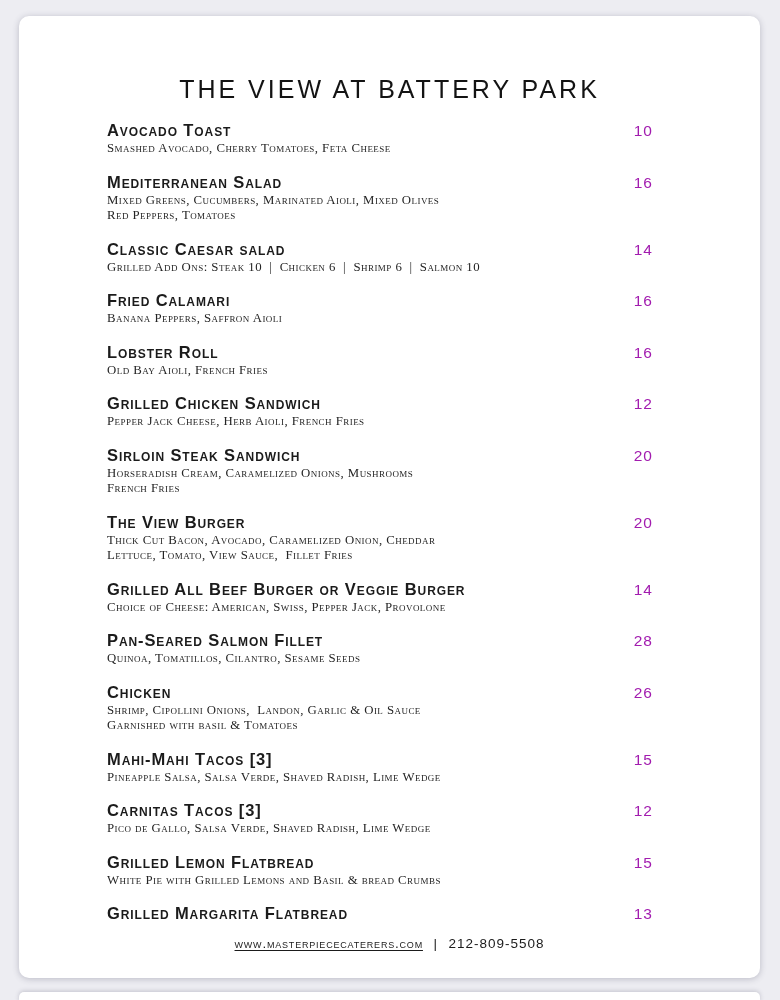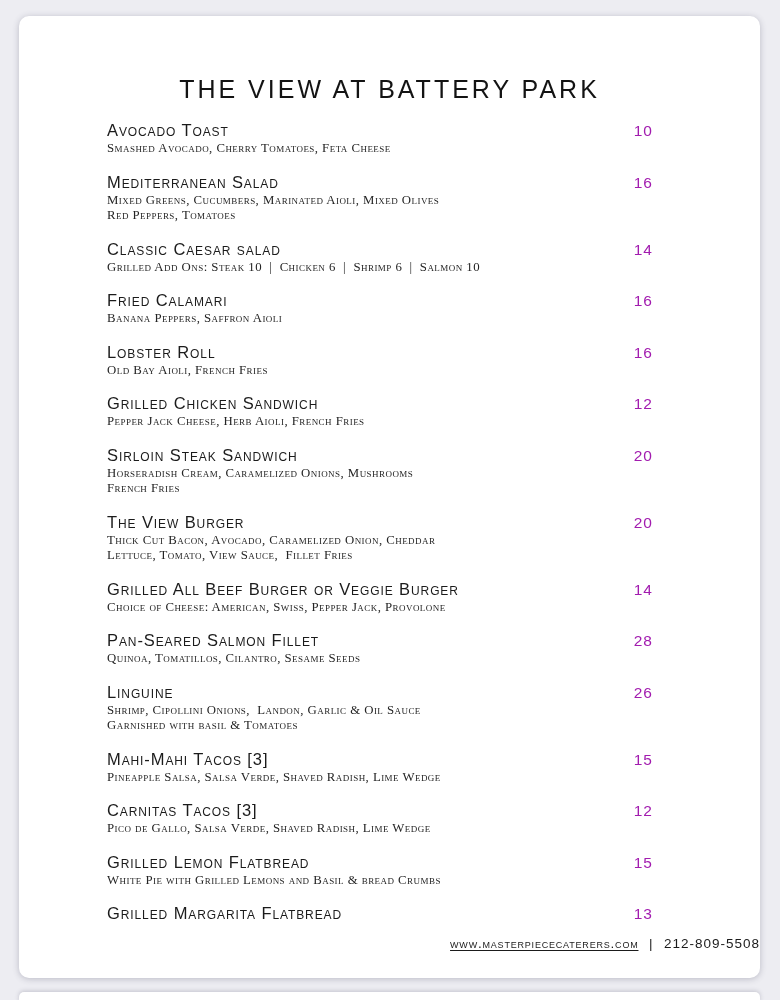--- a/index.html
+++ b/index.html
@@ -56,20 +56,21 @@
     justify-content: space-between;
     align-items: baseline;
     line-height: 20px;
   }
   .item-name {
     font-variant: small-caps;
     font-size: 16.5px;
     letter-spacing: 0.9px;
     color: #1b1b1b;
     white-space: pre-wrap;
+    font-weight: bold;
   }
   .item-price {
     font-size: 15.5px;
     letter-spacing: 1px;
     color: #a21caf;
   }
   .item-desc { margin-top: 0px; }
   .desc-line {
     font-variant: small-caps;
     font-size: 12.8px;
@@ -77,21 +78,21 @@
     letter-spacing: 0.45px;
     color: #242424;
     white-space: pre-wrap;
     font-family: Liberation Serif, serif;
   }
   .footer {
     position: absolute;
     top: 920px;
     left: 0;
     width: 100%;
-    text-align: right;
+    text-align: center;
     font-variant: small-caps;
     font-size: 13.5px;
     letter-spacing: 0.8px;
     color: #1b1b1b;
     white-space: nowrap;
   }
   .footer .site {
     color: inherit;
     text-decoration: underline;
     text-underline-offset: 2px;
@@ -204,21 +205,21 @@
       <span class="item-name">Pan-Seared Salmon Fillet</span>
       <span class="item-price">28</span>
     </div>
     <div class="item-desc">
           <div class="desc-line">Quinoa, Tomatillos, Cilantro, Sesame Seeds</div>
         </div>
   </div>
 
   <div class="item">
     <div class="item-row">
-      <span class="item-name">Linguine</span>
+      <span class="item-name">Chicken</span>
       <span class="item-price">26</span>
     </div>
     <div class="item-desc">
           <div class="desc-line">Shrimp, Cipollini Onions,  Landon, Garlic &amp; Oil Sauce</div>
           <div class="desc-line">Garnished with basil &amp; Tomatoes</div>
         </div>
   </div>
 
   <div class="item">
     <div class="item-row">

